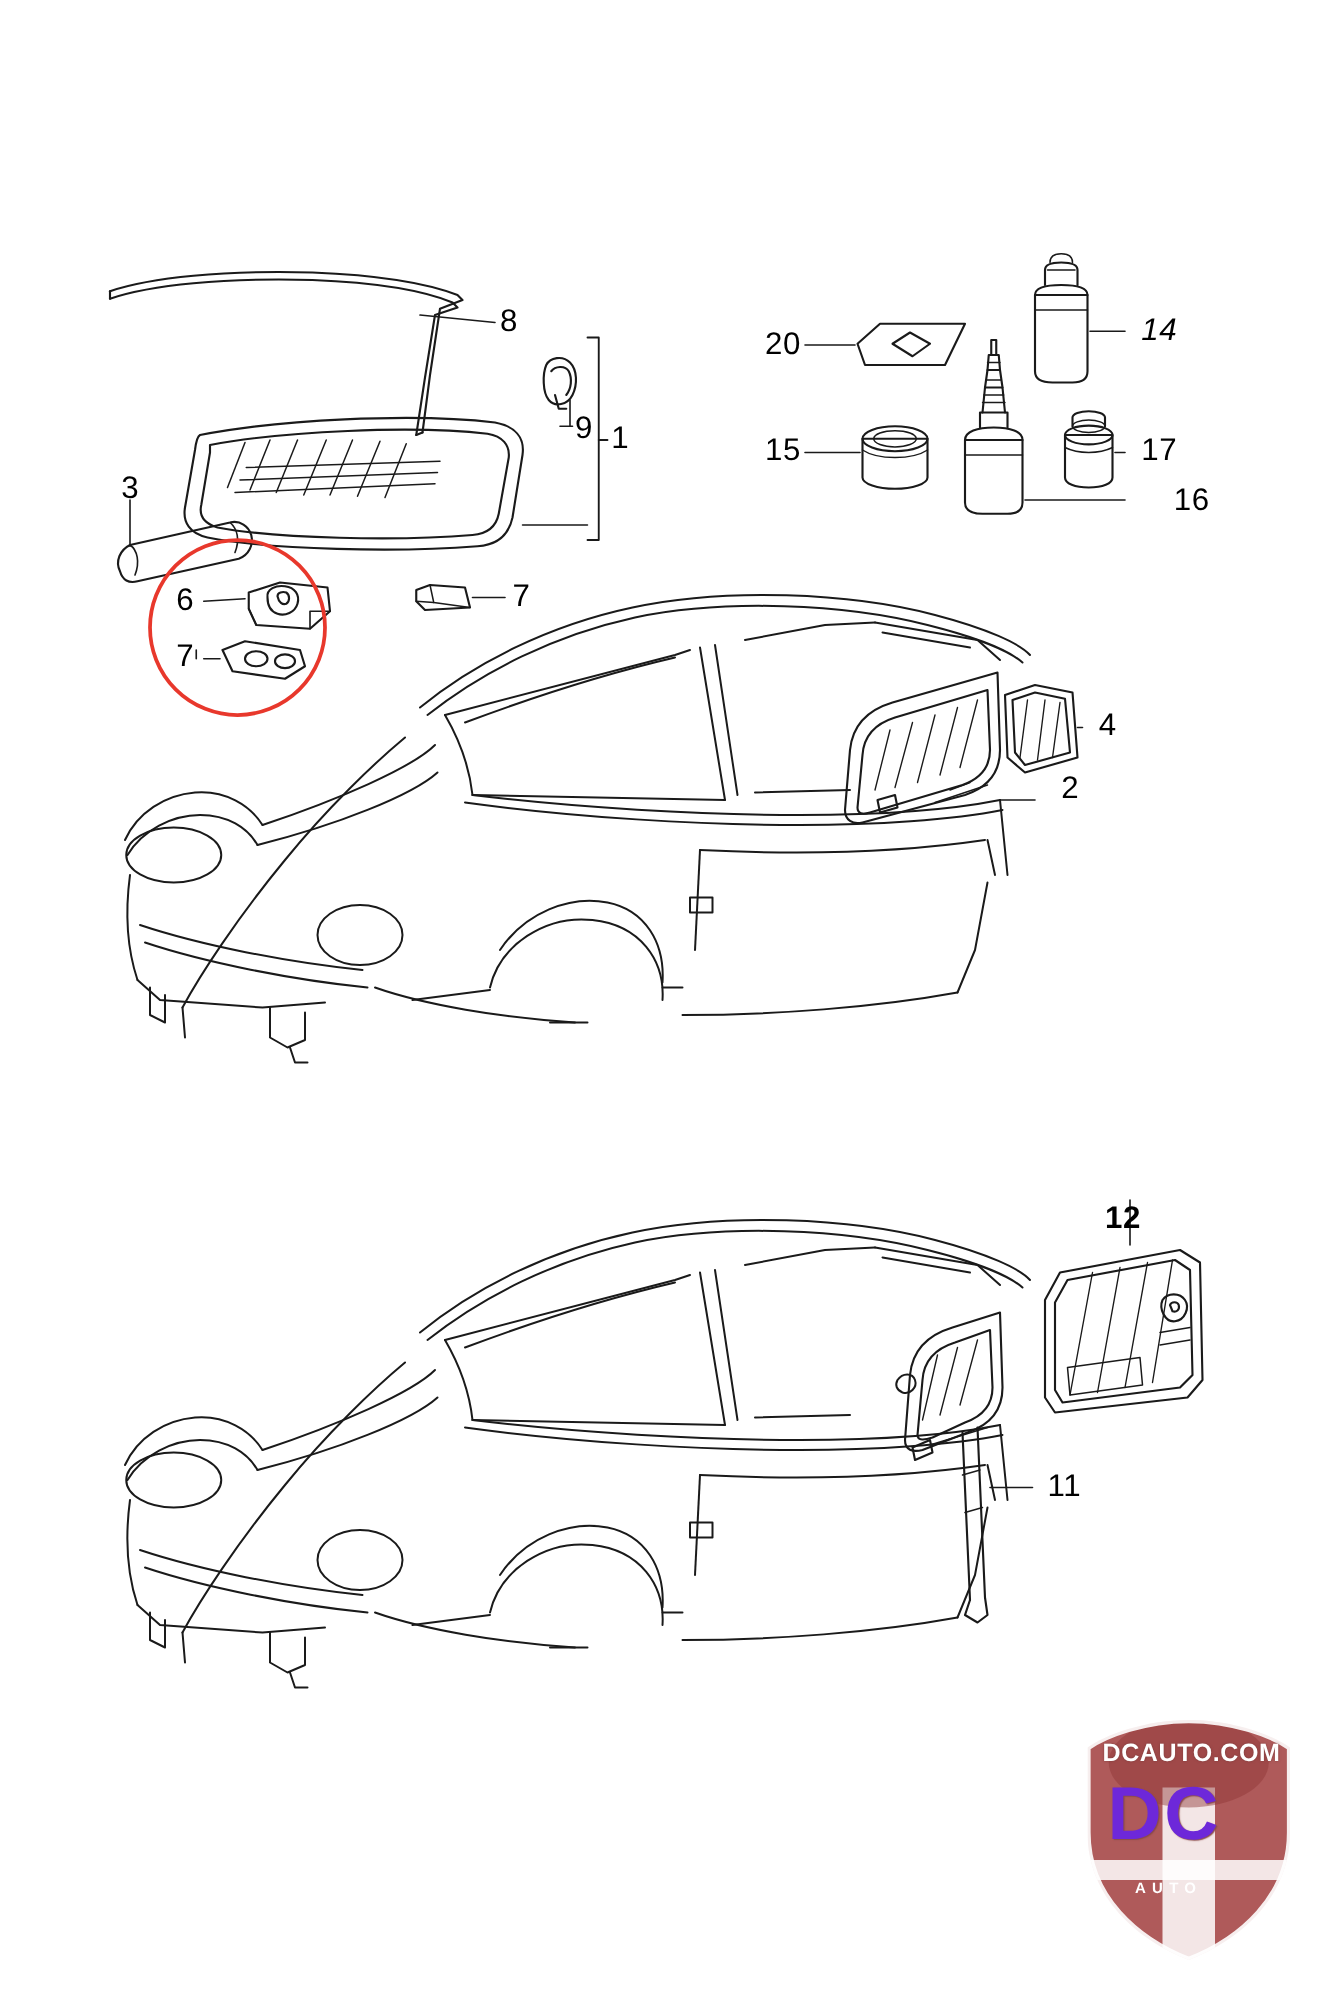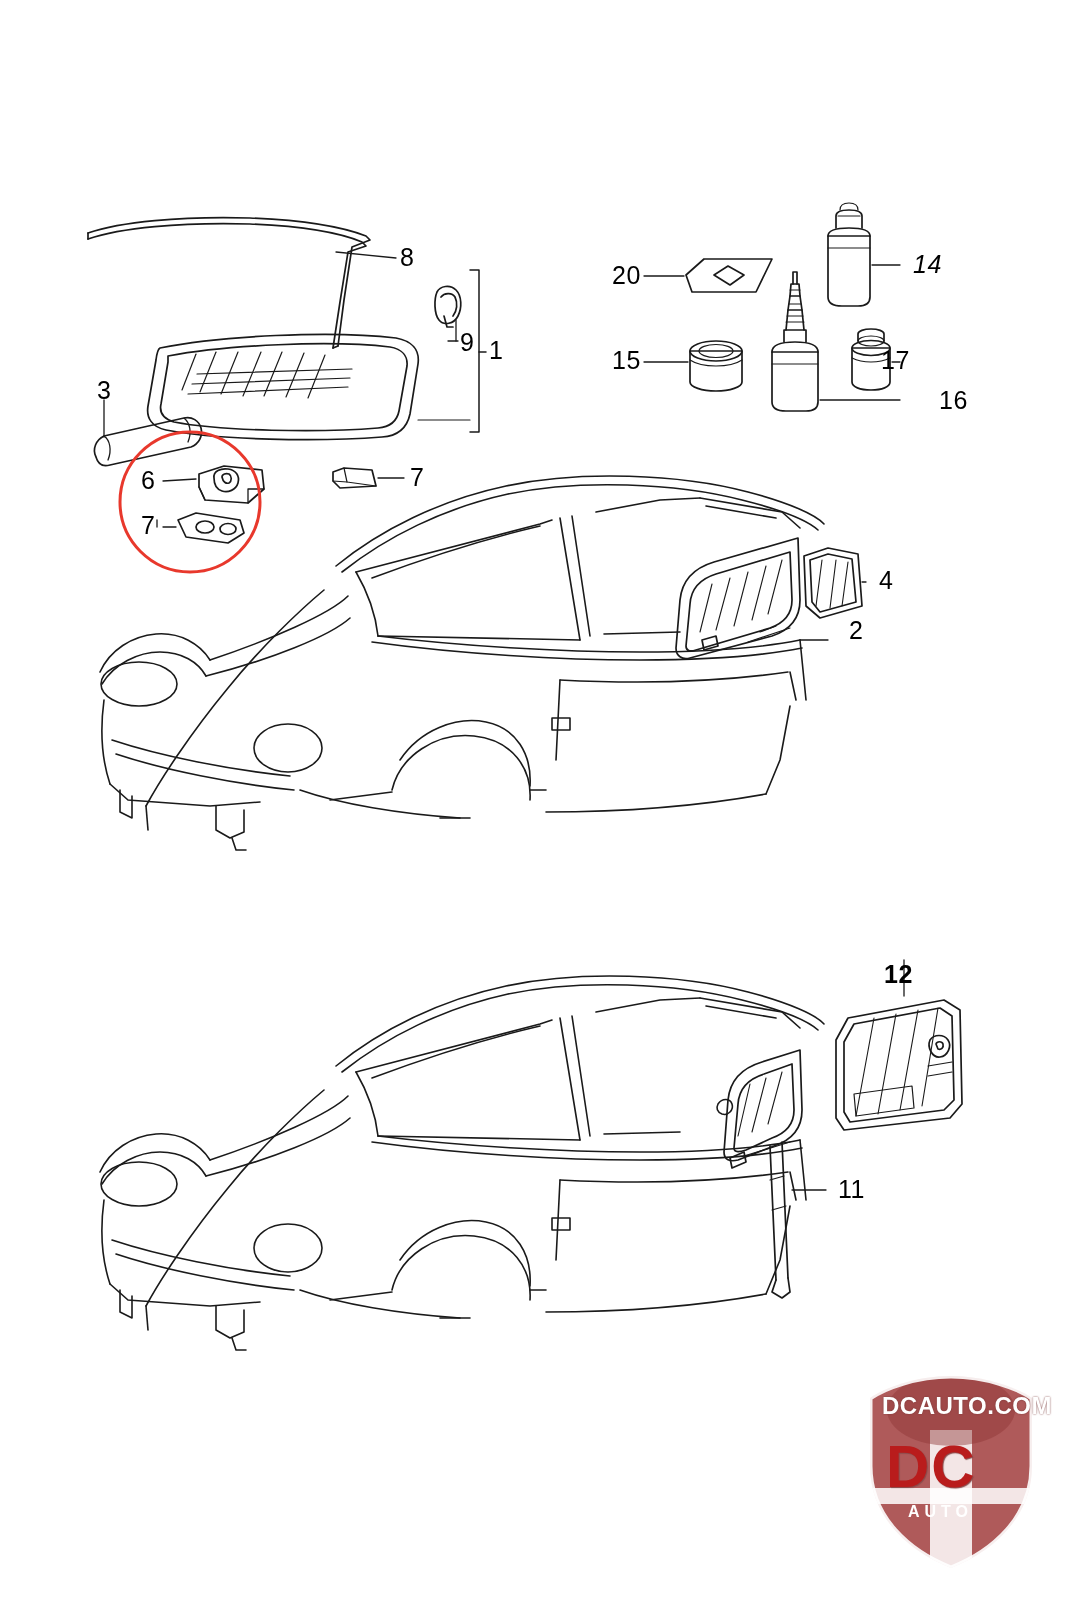--- a/index.html
+++ b/index.html
@@ -37,44 +37,43 @@
     position: absolute;
     left: 856px;
     top: 1370px;
     width: 190px;
     height: 205px;
   }
   .wm-text-top {
     position: absolute;
     left: 26px;
     top: 22px;
-    font-size: 24px;
+    font-size: 20px;
     font-weight: bold;
     color: #ffffff;
     letter-spacing: 0.5px;
     font-family: "Liberation Sans", sans-serif;
     text-shadow: 0 0 2px #7a3b3b;
   }
   .wm-dc {
     position: absolute;
     left: 30px;
     top: 46px;
     font-size: 60px;
     font-weight: bold;
-    color: #b91c1c;
+    color: #6d28d9;
     font-family: "Liberation Sans", sans-serif;
     letter-spacing: 2px;
     text-shadow: 1px 1px 1px #8a4a4a;
-    margin-top: 16px;
   }
   .wm-auto {
     position: absolute;
     left: 52px;
     top: 133px;
-    font-size: 16px;
+    font-size: 12px;
     font-weight: bold;
     color: #ffffff;
     letter-spacing: 5px;
     font-family: "Liberation Sans", sans-serif;
   }
 </style>
 </head>
 <body>
 
 <div id="page">
@@ -400,21 +399,21 @@
   <div class="callout" style="left:141px; top:513px;">7</div>
   <div class="callout" style="left:400px; top:245px;">8</div>
   <div class="callout" style="left:460px; top:330px;">9</div>
   <div class="callout" style="left:410px; top:465px;">7</div>
   <div class="callout" style="left:838px; top:1177px;">11</div>
   <div class="callout" style="left:884px; top:962px;font-weight:bold;">12</div>
   <div class="callout" style="left:612px; top:263px;">20</div>
   <div class="callout" style="left:913px; top:252px;font-style:italic;">14</div>
   <div class="callout" style="left:612px; top:348px;">15</div>
   <div class="callout" style="left:939px; top:388px;">16</div>
-  <div class="callout" style="left:881px; top:348px;text-align:right;">17</div>
+  <div class="callout" style="left:913px; top:348px;text-align:right;">17</div>
 
   <div class="watermark">
     <svg width="190" height="205" viewBox="0 0 190 205" xmlns="http://www.w3.org/2000/svg">
       <defs>
         <clipPath id="shieldclip">
           <path d="M95 6 C 130 6, 162 18, 176 28 L 176 96 C 176 148, 136 182, 95 198
                    C 54 182, 14 148, 14 96 L 14 28 C 28 18, 60 6, 95 6 Z"></path>
         </clipPath>
       </defs>
       <g clip-path="url(#shieldclip)">

